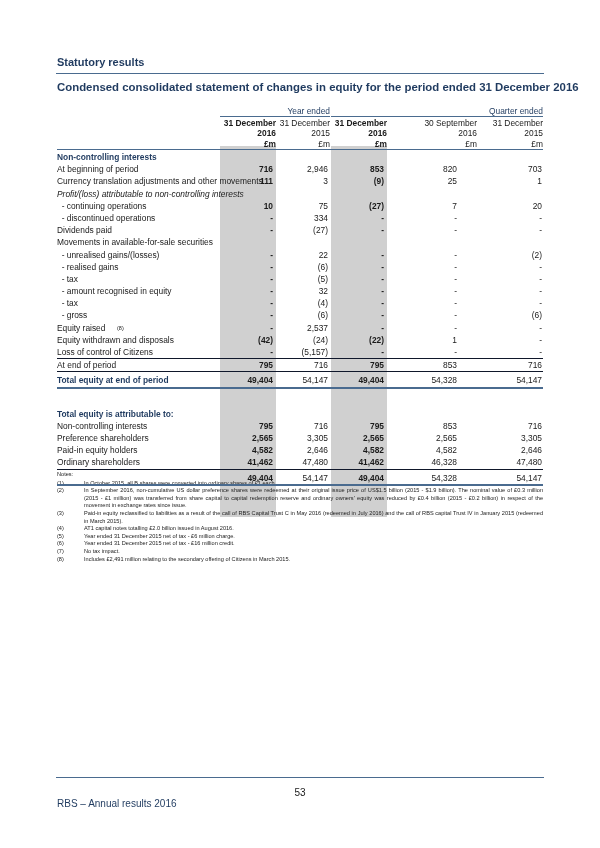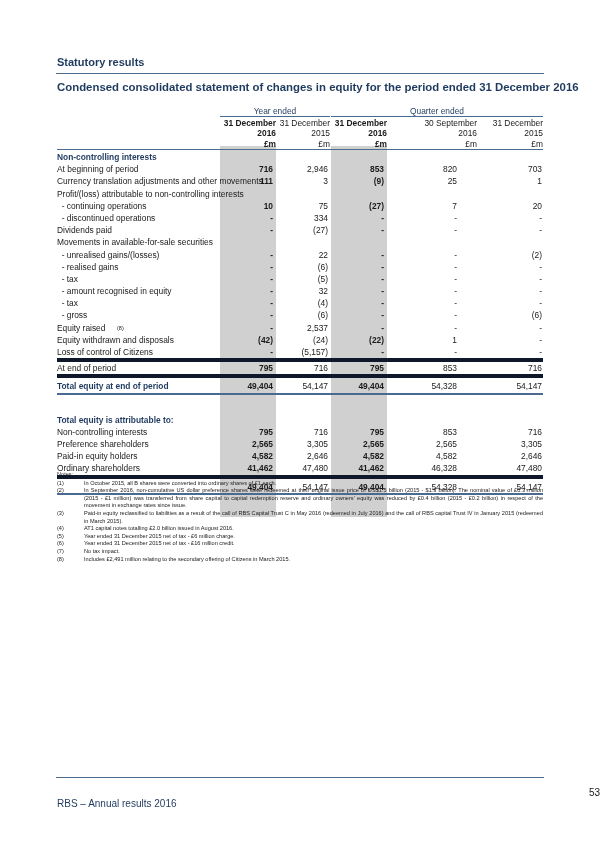--- a/index.html
+++ b/index.html
@@ -6,21 +6,21 @@
   body { width:600px; height:848px; position:relative; font-family:"Liberation Sans", sans-serif; color:#1a1a1a; overflow:hidden; }
   .section-title { position:absolute; left:57px; top:56px; font-size:11px; font-weight:bold; color:#1f3a5f; }
   .rule-top { position:absolute; left:56px; right:56px; top:73px; height:1px; background:#4a6b8f; }
   .page-title { position:absolute; left:57px; top:81px; font-size:11.4px; font-weight:bold; color:#1f3a5f; }
 
   .table { position:absolute; left:57px; top:106px; width:486px; font-size:8.4px; }
   .shade { position:absolute; top:40px; width:56px; background:#d0d0d0; z-index:0; }
   .shade.c1 { left:163px; height:371px; }
   .shade.c3 { left:274px; height:371px; }
 
-  .grp { position:absolute; top:0; height:10px; text-align:center; color:#1f3a5f; border-bottom:1px solid #4a6b8f; font-size:8.4px; z-index:1; }
+  .grp { position:absolute; top:0; height:10px; text-align:right; color:#1f3a5f; border-bottom:1px solid #4a6b8f; font-size:8.4px; z-index:1; }
   .grp.year { left:163px; width:110px; }
   .grp.qtr { left:274px; width:212px; }
 
   .colhdr { position:absolute; top:12px; text-align:right; line-height:10.3px; font-size:8.4px; color:#1a1a1a; z-index:1; }
   .colhdr.bold { font-weight:bold; }
   .colhdr.c1 { left:163px; width:56px; }
   .colhdr.c2 { left:221px; width:52px; }
   .colhdr.c3 { left:274px; width:56px; }
   .colhdr.c4 { left:330px; width:90px; }
   .colhdr.c5 { left:420px; width:66px; }
@@ -29,33 +29,33 @@
   .rows { position:absolute; top:45px; left:0; width:486px; z-index:1; }
   .row { position:relative; height:12.2px; line-height:12.2px; }
   .row .lbl { position:absolute; left:0; white-space:nowrap; }
   .row .lbl.bold { font-weight:bold; color:#1f3a5f; }
   .row .v { position:absolute; text-align:right; }
   .row .v.c1 { left:163px; width:53px; font-weight:bold; }
   .row .v.c2 { left:221px; width:50px; }
   .row .v.c3 { left:274px; width:53px; font-weight:bold; }
   .row .v.c4 { left:320px; width:80px; }
   .row .v.c5 { left:420px; width:65px; }
-  .row.ruled-bottom { border-bottom:4px solid #0f172a; }
+  .row.ruled-bottom { border-bottom:1px solid #0f172a; }
   .row.strong .lbl { font-weight:bold; color:#1f3a5f; }
   .row.double-bottom { border-bottom:2px solid #4a6b8f; }
   .footref { font-size:5.5px; }
 
   .notes { position:absolute; left:57px; top:471px; width:486px; font-size:5.6px; line-height:7.6px; color:#222; }
   .notes .hdr { margin-bottom:1px; }
   .note { display:flex; }
   .note .num { width:27px; flex:none; }
   .note .txt { flex:1; text-align:justify; }
 
   .rule-bottom { position:absolute; left:56px; right:56px; top:777px; height:1px; background:#4a6b8f; }
-  .page-num { position:absolute; left:0; width:600px; top:787px; text-align:right; font-size:10px; color:#1a1a1a; }
+  .page-num { position:absolute; left:0; width:600px; top:787px; text-align:center; font-size:10px; color:#1a1a1a; }
   .footer { position:absolute; left:57px; top:798px; font-size:10px; color:#1f3a5f; }
 </style>
 </head>
 <body>
 
 <div class="section-title">Statutory results</div>
 <div class="rule-top"></div>
 <div class="page-title">Condensed consolidated statement of changes in equity for the period ended 31 December 2016</div>
 
 <div class="table">
@@ -111,21 +111,21 @@
       </div>
       <div class="row">
         <span class="lbl" style="white-space: pre;">Currency translation adjustments and other movements</span>
         <span class="v c1">111</span>
         <span class="v c2">3</span>
         <span class="v c3">(9)</span>
         <span class="v c4">25</span>
         <span class="v c5">1</span>
       </div>
       <div class="row">
-        <span class="lbl" style="white-space: pre;">Profit/(loss) attributable to non-controlling interests</span>
+        <span class="lbl" style="white-space: pre; font-style: italic;">Profit/(loss) attributable to non-controlling interests</span>
         <span class="v c1"></span>
         <span class="v c2"></span>
         <span class="v c3"></span>
         <span class="v c4"></span>
         <span class="v c5"></span>
       </div>
       <div class="row">
         <span class="lbl" style="white-space: pre;">  - continuing operations</span>
         <span class="v c1">10</span>
         <span class="v c2">75</span>

